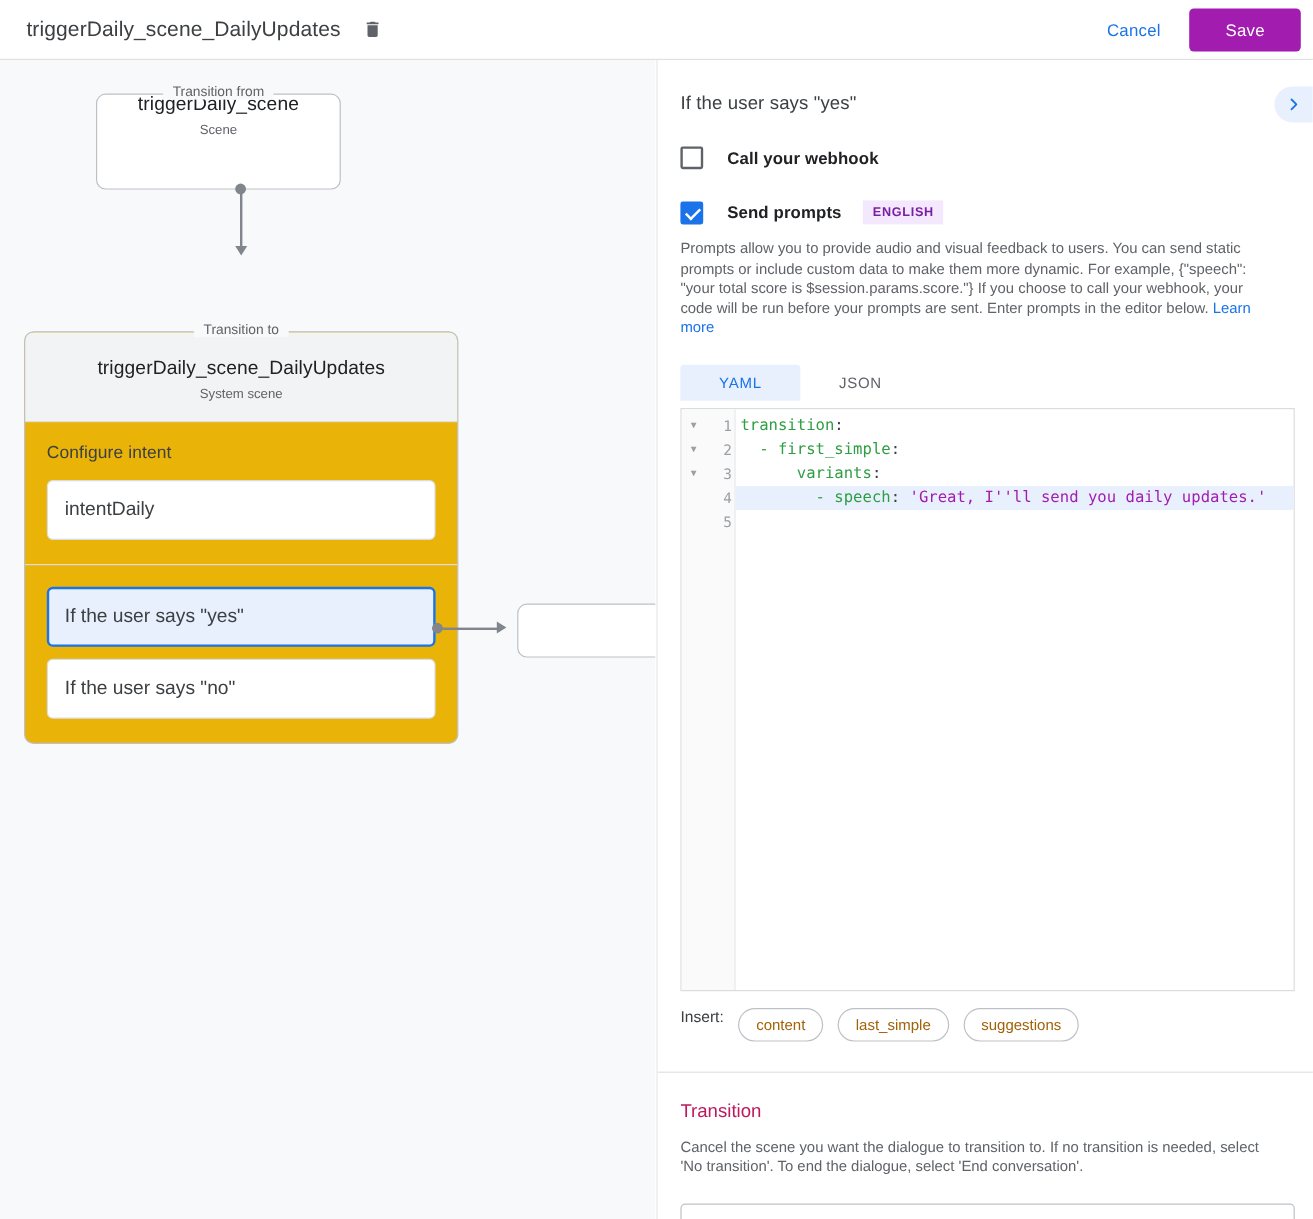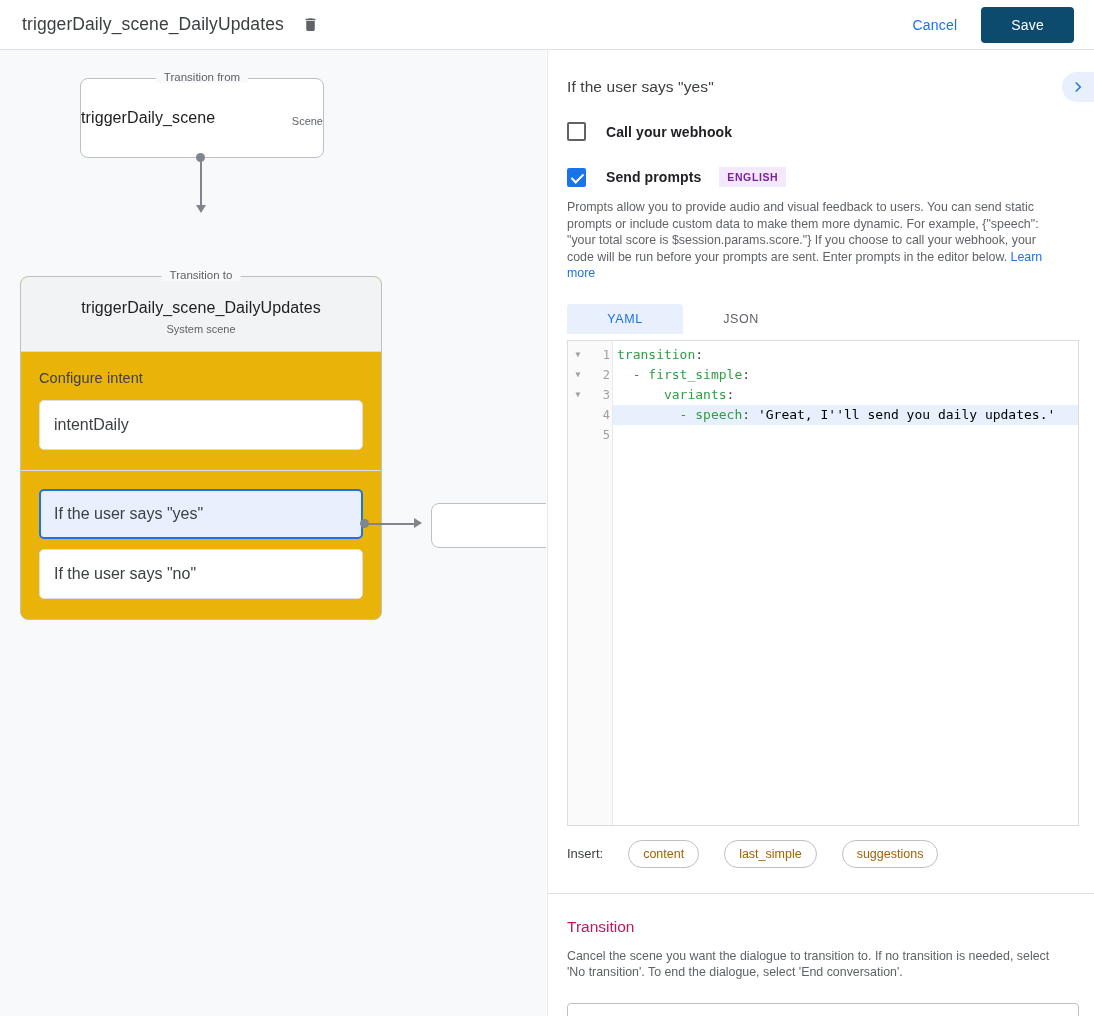--- a/index.html
+++ b/index.html
@@ -28,33 +28,33 @@
   .trash-btn {
     margin-left: 14px;
     width: 26px; height: 26px;
     display: flex; align-items: center; justify-content: center;
     cursor: pointer;
     border-radius: 50%;
   }
   .topbar-right {
     margin-left: auto;
     display: flex; align-items: center; gap: 8px;
-    padding-right: 20px;
+    padding-right: 10px;
   }
   .btn-cancel {
     background: transparent; border: none;
     color: #1a73e8;
     font-size: 14px; font-weight: 500;
     font-family: inherit;
     padding: 9px 16px;
     border-radius: 4px; cursor: pointer;
     letter-spacing: .2px;
   }
   .btn-save {
-    background: #0c4a6e; border: none;
+    background: #a21caf; border: none;
     color: #ffffff;
     font-size: 14px; font-weight: 500;
     font-family: inherit;
     padding: 10px 30px;
     border-radius: 4px; cursor: pointer;
     letter-spacing: .2px;
   }
 
   
   .canvas {
@@ -76,23 +76,23 @@
     background: #f8f9fa;
     padding: 0 8px;
     font-size: 11.5px;
     color: #5f6368;
     white-space: nowrap;
   }
 
   
   #node-from {
     left: 80px; top: 28px;
-    width: 244px; height: 80px;
-    display: flex; flex-direction: row;
-    align-items: center; justify-content: space-between;
+    width: 204px; height: 80px;
+    display: flex; flex-direction: column;
+    align-items: center; justify-content: flex-start;
   }
   #node-from .legend { left: 50%; transform: translateX(-50%); }
   .node-title {
     font-size: 16px;
     color: #202124;
     letter-spacing: .1px;
   }
   .node-sub {
     font-size: 11px;
     color: #5f6368;
@@ -265,21 +265,21 @@
     max-width: 512px;
   }
   .link { color: #1a73e8; text-decoration: none; cursor: pointer; }
 
   
   .tabs {
     margin-top: 22px;
     display: flex;
   }
   .tab {
-    width: 116px; height: 30px;
+    width: 100px; height: 30px;
     display: flex; align-items: center; justify-content: center;
     font-size: 12.5px;
     color: #5f6368;
     letter-spacing: .6px;
     cursor: pointer;
     border-radius: 3px 3px 0 0;
   }
   .tab.active { background: #e8f0fe; color: #1a73e8; font-weight: 500; }
 
   
@@ -321,25 +321,25 @@
   }
   .code-row {
     height: 20px;
     white-space: pre;
     padding-left: 4px;
     color: #3c4043;
   }
   .code-row.hl { background: #e8f0fe; }
   .tok-key { color: #2e9e43; }
   .tok-punc { color: #3c4043; }
-  .tok-str { color: #000000; }
+  .tok-str { color: #a21caf; }
 
   .insert-row {
     margin-top: 14px;
-    display: flex; align-items: center; gap: 25px;
+    display: flex; align-items: flex-start; gap: 12px;
   }
   .insert-label { font-size: 13px; color: #3c4043; }
   .chip {
     border: 1px solid #bdc1c6;
     border-radius: 14px;
     padding: 6px 14px;
     font-size: 12.5px;
     color: #a16207;
     background: #ffffff;
     cursor: pointer;

